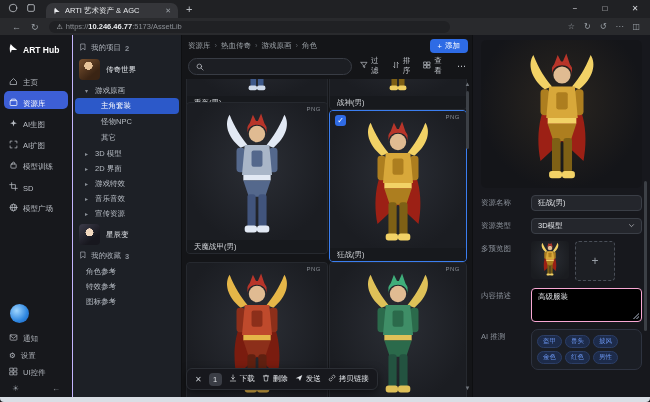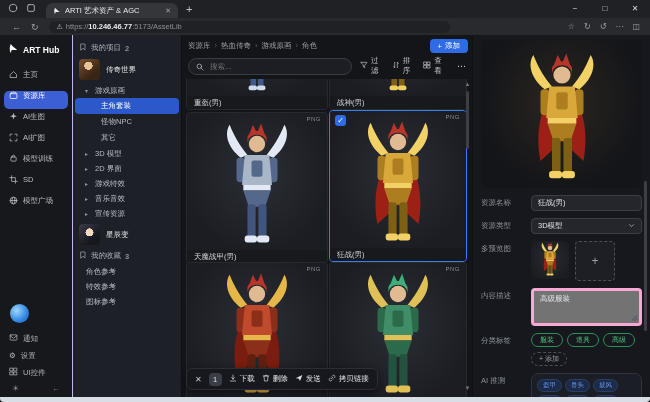--- a/index.html
+++ b/index.html
@@ -23,21 +23,21 @@
   .urlpill .warn{color:#c7cacf;font-size:7px;}
   .url-dim{color:#8b8f95;}.url-host{color:#e8eaed;font-weight:bold;}
   .bar-icons{margin-left:auto;margin-right:10px;display:flex;gap:9px;color:#9aa0a6;font-size:8px;}
   
   .app{position:absolute;left:0;top:35px;width:650px;height:362px;display:flex;background:#151619;}
   .bottom-strip{position:absolute;left:0;top:397px;width:650px;height:5px;background:#d9dee5;border-radius:0 0 4px 4px;}
   
   .rail{width:72px;background:#17181c;flex:none;position:relative;border-right:1px solid #c4b5fd;}
   .logo{display:flex;align-items:center;gap:4px;padding:8px 0 0 8px;color:#fff;font-size:8.5px;font-weight:bold;}
   .navlist{margin-top:14px;display:flex;flex-direction:column;gap:3px;padding:0 4px;}
-  .nitem{display:flex;align-items:flex-start;gap:5px;height:18px;border-radius:5px;padding:0 5px;font-size:7.5px;color:#b9bdc4;}
+  .nitem{display:flex;align-items:flex-end;gap:5px;height:18px;border-radius:5px;padding:0 5px;font-size:7.5px;color:#b9bdc4;}
   .nitem.sel{background:#3d5fd6;color:#fff;}
   .nitem svg{flex:none;}
   .railfoot{position:absolute;left:0;bottom:4px;width:72px;padding:0 4px;box-sizing:border-box;}
   .avatar{width:19px;height:19px;border-radius:50%;margin:0 0 7px 6px;
     background:radial-gradient(circle at 35% 35%,#9fd6ff,#2e86e0 60%,#1b5bb4);}
   .fitem{display:flex;align-items:center;gap:5px;height:17px;padding:0 5px;font-size:7.5px;color:#b0b4bb;}
   .railbtm{display:flex;justify-content:space-between;padding:3px 8px 0 8px;color:#8e939a;font-size:8px;}
   
   .explorer{width:108px;background:#1d2026;flex:none;padding-top:5px;font-size:7.5px;overflow:hidden;}
   .xhead{display:flex;align-items:center;gap:4px;color:#a9aeb6;padding:3px 6px;}
@@ -71,21 +71,21 @@
   .chara{position:absolute;left:50%;bottom:2px;transform:translateX(-50%);}
   .chara svg{display:block;}
   .png{position:absolute;top:3px;right:6px;font-size:6px;color:#868b92;letter-spacing:.5px;z-index:3;}
   .cbx{position:absolute;top:4px;left:5px;width:11px;height:11px;border-radius:3px;background:#2f6be5;color:#fff;
     font-size:8px;line-height:11px;text-align:center;z-index:3;}
   .clabel{position:absolute;left:0;bottom:0;width:100%;height:13px;line-height:13px;background:#17191d;
     color:#d6d9dd;font-size:7.5px;padding-left:7px;box-sizing:border-box;}
   
   .p1{left:4px;top:-77px;width:140px;height:106px;}
   .p2{left:147px;top:-77px;width:136px;height:106px;}
-  .p3{left:4px;top:33px;width:140px;height:150px;}
+  .p3{left:4px;top:23px;width:140px;height:150px;}
   .p4{left:147px;top:31px;width:136px;height:150px;}
   .p5{left:4px;top:183px;width:140px;height:150px;}
   .p6{left:147px;top:183px;width:136px;height:150px;}
   .vscroll{position:absolute;right:1px;top:46px;bottom:6px;width:7px;}
   .vscroll .arr{position:absolute;left:0;width:7px;color:#6f747b;font-size:6px;text-align:center;}
   .vscroll .thumbbar{position:absolute;left:2px;top:10px;height:58px;width:3px;border-radius:2px;background:#3c4046;}
   .selbar{position:absolute;left:4px;top:333px;width:192px;height:22px;background:#17181d;border:1px solid #2b2e34;
     border-radius:6px;display:flex;align-items:center;gap:7px;padding:0 8px;box-sizing:border-box;
     box-shadow:0 3px 8px rgba(0,0,0,.5);font-size:7.5px;color:#dfe2e6;}
   .selbar .x{color:#c3c7cd;font-size:8px;}
@@ -101,21 +101,21 @@
   .fctrl{flex:1;min-width:0;}
   .tinput{background:#24262c;border:1px solid #3a3e46;border-radius:4px;height:14px;line-height:14px;
     padding:0 6px;color:#e3e5e9;}
   .tselect{display:flex;align-items:center;justify-content:space-between;background:#24262c;border:1px solid #3a3e46;
     border-radius:4px;height:14px;padding:0 6px;color:#e3e5e9;}
   .pvrow{display:flex;gap:6px;}
   .pvthumb{width:38px;height:38px;border-radius:4px;position:relative;overflow:hidden;
     background:radial-gradient(ellipse at 50% 45%,#2b2e35,#1a1c20 80%);}
   .pvadd{width:38px;height:38px;border-radius:4px;border:1px dashed #4a4f58;color:#9aa0a8;
     display:flex;align-items:center;justify-content:center;font-size:12px;background:#1d1f24;}
-  .tarea{background:#737373;border:3px solid #f9a8d4;border-radius:4px;height:26px;padding:3px 6px;color:#e3e5e9;position:relative;}
+  .tarea{background:#000000;border:1px solid #f9a8d4;border-radius:4px;height:26px;padding:3px 6px;color:#e3e5e9;position:relative;}
   .resize{position:absolute;right:2px;bottom:2px;width:6px;height:6px;
     background:linear-gradient(135deg,transparent 50%,#5a5f68 50%,#5a5f68 60%,transparent 60%,transparent 75%,#5a5f68 75%,#5a5f68 85%,transparent 85%);}
   .tagrow{display:flex;gap:4px;flex-wrap:wrap;}
   .gtag{border:1px solid #2a9157;color:#43c97e;border-radius:8px;padding:1px 8px;font-size:7px;}
   .addtag{border:1px dashed #4a4f58;color:#9aa0a8;border-radius:8px;padding:1px 7px;font-size:7px;margin-top:5px;display:inline-block;}
   .aibox{border:1px solid #2e3340;background:#1b1e25;border-radius:7px;padding:5px 5px;display:flex;flex-wrap:wrap;gap:3px;}
   .aitag{background:#1d2b4a;color:#6b96f0;border:1px solid #2c3e66;border-radius:7px;padding:1px 5px;font-size:6.5px;}
   .iscroll{position:absolute;right:1px;top:6px;bottom:8px;width:7px;}
   .iscroll .thumbbar{position:absolute;left:2px;top:140px;height:150px;width:3px;border-radius:2px;background:#3c4046;}
   svg.ic{stroke:currentColor;fill:none;stroke-width:1;stroke-linecap:round;stroke-linejoin:round;}
@@ -323,21 +323,20 @@
           <span>+</span>
           <span>添加</span>
         </span>
       </div>
       <div class="srow">
         <div class="search">
           <span><svg class="ic" width="8" height="8" viewBox="0 0 12 12">
                 <circle cx="5" cy="5" r="3.4"></circle>
                 <path d="M7.6 7.6 L10.6 10.6"></path>
               </svg></span>
-          <input placeholder="搜索..." style="">
         </div>
         <span class="tool">
           <span><svg class="ic" width="8" height="8" viewBox="0 0 12 12">
                 <path d="M1.5 2 H10.5 L7 6.5 V10 L5 8.8 V6.5 Z"></path>
               </svg></span>
           <span>过滤</span>
         </span>
         <span class="tool">
           <span><svg class="ic" width="8" height="8" viewBox="0 0 12 12">
                 <path d="M4 10 V2 M4 10 L2.4 8.4 M8 2 V10 M8 2 L9.6 3.6"></path>
@@ -611,31 +610,20 @@
         </div>
       </div>
       <div class="field">
         <span class="flabel">内容描述</span>
         <div class="fctrl tarea">
           <span>高级服装</span>
           <span class="resize"></span>
         </div>
       </div>
       <div class="field">
-        <span class="flabel">分类标签</span>
-        <div class="fctrl">
-          <div class="tagrow">
-            <span class="gtag">服装</span>
-            <span class="gtag">道具</span>
-            <span class="gtag">高级</span>
-          </div>
-          <span class="addtag">+ 添加</span>
-        </div>
-      </div>
-      <div class="field">
         <span class="flabel">AI 推测</span>
         <div class="fctrl aibox">
           <span class="aitag">盔甲</span>
           <span class="aitag">兽头</span>
           <span class="aitag">披风</span>
           <span class="aitag">金色</span>
           <span class="aitag">红色</span>
           <span class="aitag">男性</span>
 
         </div>

